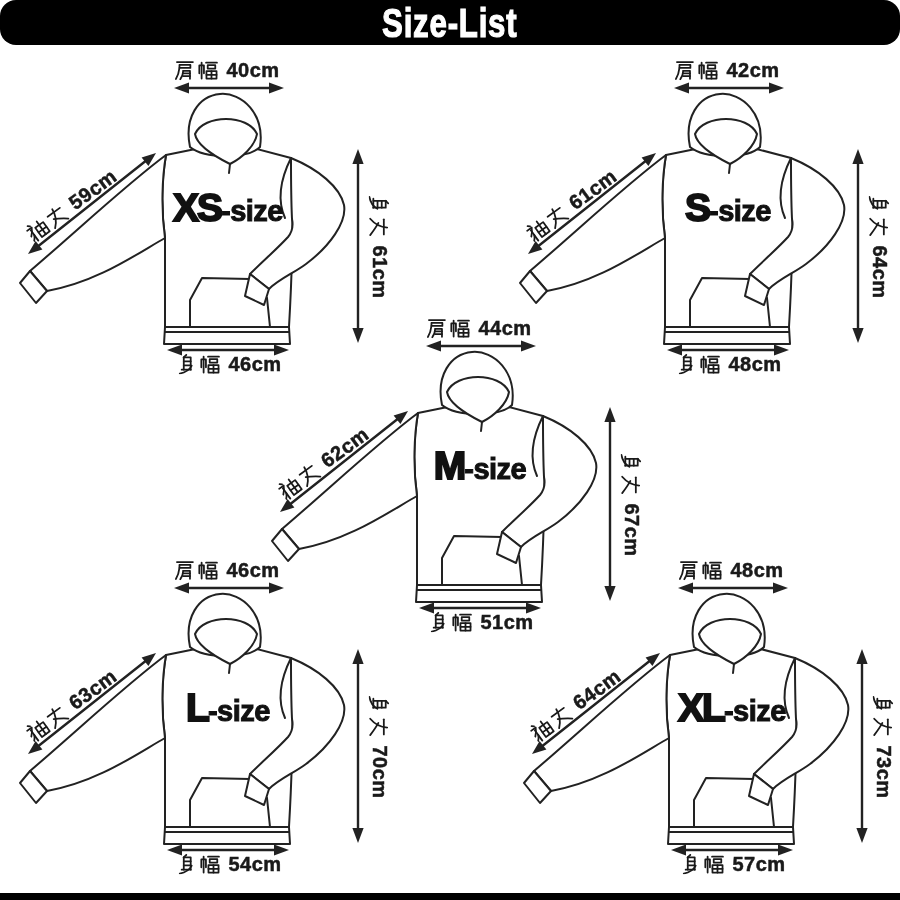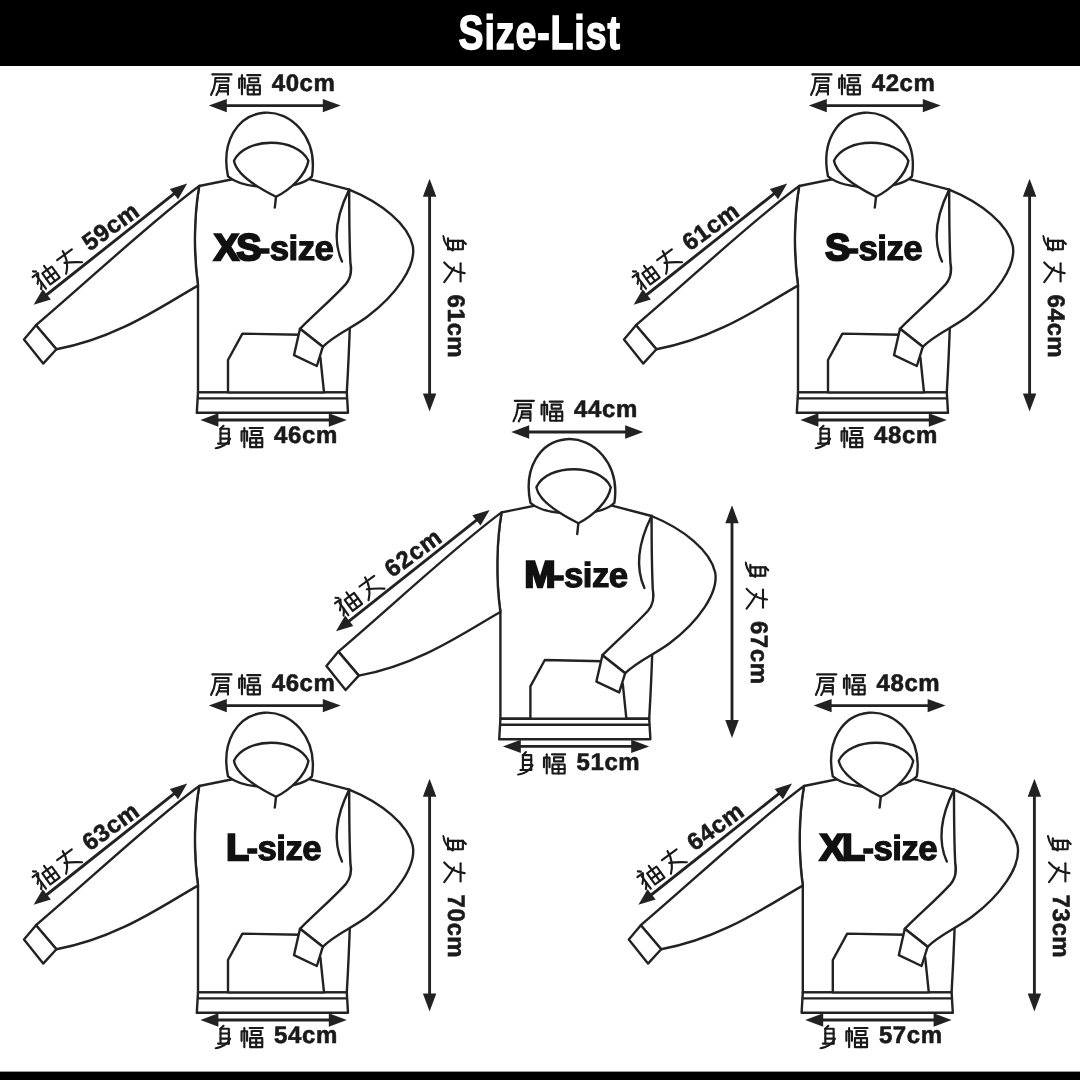--- a/index.html
+++ b/index.html
@@ -2,42 +2,42 @@
 <html><head>
 <meta charset="utf-8">
 <style>
   html,body{margin:0;padding:0;background:#e8e8e8;}
   .stage{
     position:relative;width:900px;height:900px;margin:0 auto;
     background:#ffffff;overflow:hidden;
     font-family:"Liberation Sans","DejaVu Sans",sans-serif;
   }
   
-  .banner{position:absolute;left:0;top:0;width:900px;height:55px;background:#000;
-    display:flex;align-items:center;justify-content:center;}
+  .banner{position:absolute;left:0;top:0;width:900px;height:45px;background:#000;
+    display:flex;align-items:center;justify-content:center;border-radius:16px;}
   .banner .t{color:#fff;font-weight:bold;font-size:40px;line-height:1;
     letter-spacing:1px;transform:scaleX(0.78);-webkit-text-stroke:1.2px #fff;}
   .bottombar{position:absolute;left:0;bottom:0;width:900px;height:7px;background:#000;}
   
   .cell{position:absolute;width:450px;height:335px;text-decoration:underline;}
   .cell svg.art{position:absolute;left:0;top:0;width:450px;height:335px;overflow:visible;}
   
   .mlabel{position:absolute;display:flex;align-items:center;white-space:nowrap;
     transform:translate(-50%,-50%);font-weight:bold;color:#1a1a1a;}
   .mlabel .num{font-size:20px;margin-left:6px;letter-spacing:0.5px;-webkit-text-stroke:0.5px #1a1a1a;}
   .mlabel svg.k{width:21px;height:21px;margin-right:2px;
     stroke:#1a1a1a;stroke-width:8.5;fill:none;stroke-linecap:round;stroke-linejoin:round;}
   .mlabel.shoulder{left:219px;top:20px;}
   .mlabel.sleeve{left:64px;top:155px;transform:translate(-50%,-50%) rotate(-36deg);}
   .mlabel.length{left:371px;top:196px;transform:translate(-50%,-50%) rotate(90deg);}
   .mlabel.width{left:221px;top:314px;}
   
   .sizelabel{position:absolute;left:220px;top:158px;transform:translate(-50%,-50%);
     display:flex;align-items:baseline;color:#111;white-space:nowrap;}
-  .sizelabel .big{font-size:31px;font-weight:bold;line-height:1;letter-spacing:-2px;
+  .sizelabel .big{font-size:39px;font-weight:bold;line-height:1;letter-spacing:-2px;
     -webkit-text-stroke:2px #111;}
   .sizelabel .suf{font-size:29px;font-weight:bold;letter-spacing:-0.5px;
     -webkit-text-stroke:1px #111;}
 </style>
 </head>
 <body>
 
 <svg width="0" height="0" style="position:absolute" aria-hidden="true">
 <defs>
   <g id="hoodie-art" stroke="#222" stroke-width="2" fill="#fff" stroke-linecap="round" stroke-linejoin="round">
@@ -210,21 +210,21 @@
           <use href="#k-haba"></use>
         </svg>
       <span class="num">48cm</span>
     </div>
     <div class="sizelabel">
       <span class="big">S</span>
         <span class="suf">-size</span>
     </div>
   </div>
 
-  <div class="cell" style="left:260px;top:322px">
+  <div class="cell" style="left:260px;top:308px">
     <svg class="art" viewBox="0 0 450 335">
         <use href="#hoodie-art"></use>
       </svg>
     <div class="mlabel shoulder" aria-label="肩幅 44cm">
       <svg class="k">
           <use href="#k-kata"></use>
         </svg>
         <svg class="k">
           <use href="#k-haba"></use>
         </svg>

